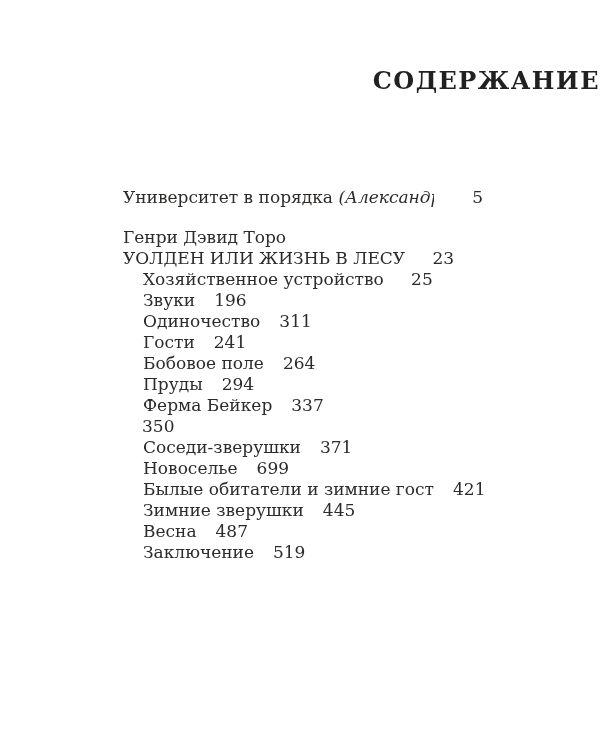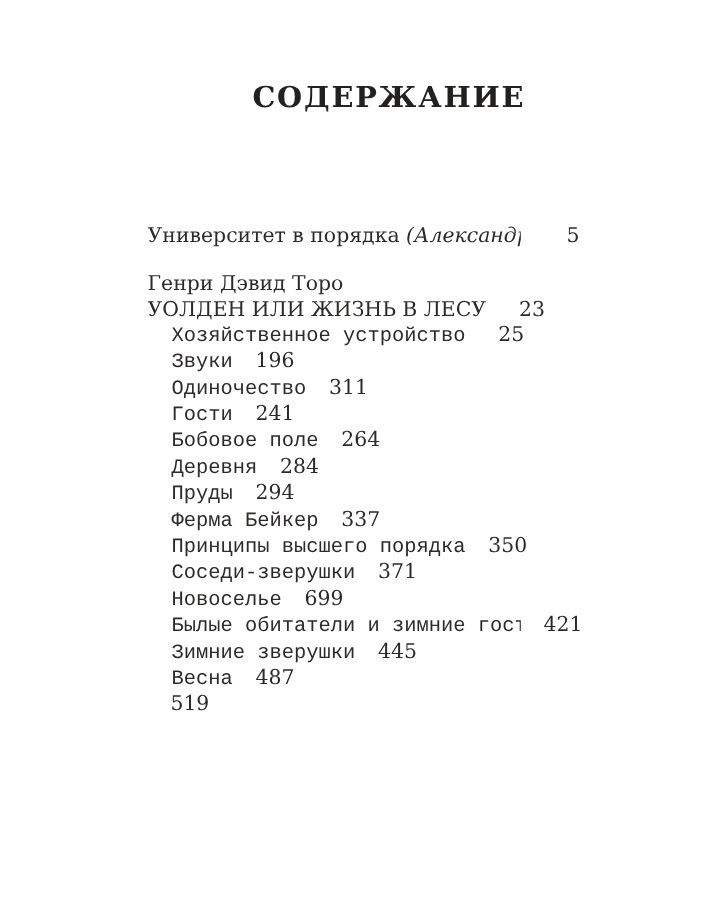--- a/index.html
+++ b/index.html
@@ -10,21 +10,21 @@
     background: #ffffff;
     font-family: "DejaVu Serif", "Liberation Serif", serif;
     color: #2d2b29;
     overflow: hidden;
   }
   .contents-heading {
     position: absolute;
     top: 66px;
     left: 0;
     right: 0;
-    text-align: center;
+    text-align: right;
     font-size: 24px;
     font-weight: bold;
     letter-spacing: 1.5px;
     color: #222120;
     padding-left: 48px;
   }
   .toc {
     position: absolute;
     top: 187px;
     left: 123px;
@@ -48,21 +48,21 @@
     background-size: 9.5px 3px;
     background-repeat: repeat-x;
     background-position: left bottom;
   }
   .page-num {
     flex: 0 0 auto;
     width: 30px;
     text-align: right;
   }
   .gap-after { margin-bottom: 19px; }
-  .chapter-row .entry-title { padding-left: 20px; font-family: Liberation Mono, monospace; }
+  .chapter-row .entry-title { padding-left: 20px; }
 </style>
 </head>
 <body>
 
 <div class="page">
 
   <div class="contents-heading">СОДЕРЖАНИЕ</div>
 
   <div class="toc">
 
@@ -108,40 +108,34 @@
     <span class="leader"></span>
     <span class="page-num">241</span>
   </div>
 
   <div class="toc-row chapter-row">
     <span class="entry-title">Бобовое поле</span>
     <span class="leader"></span>
     <span class="page-num">264</span>
   </div>
 
-  <div class="toc-row chapter-row">
-    <span class="entry-title">Деревня</span>
-    <span class="leader"></span>
-    <span class="page-num">284</span>
-  </div>
 
   <div class="toc-row chapter-row">
     <span class="entry-title">Пруды</span>
     <span class="leader"></span>
     <span class="page-num">294</span>
   </div>
 
   <div class="toc-row chapter-row">
     <span class="entry-title">Ферма Бейкер</span>
     <span class="leader"></span>
     <span class="page-num">337</span>
   </div>
 
   <div class="toc-row chapter-row">
-    <span class="entry-title">Принципы высшего порядка</span>
     <span class="leader"></span>
     <span class="page-num">350</span>
   </div>
 
   <div class="toc-row chapter-row">
     <span class="entry-title">Соседи-зверушки</span>
     <span class="leader"></span>
     <span class="page-num">371</span>
   </div>
 
@@ -164,19 +158,20 @@
   </div>
 
 
   <div class="toc-row chapter-row">
     <span class="entry-title">Весна</span>
     <span class="leader"></span>
     <span class="page-num">487</span>
   </div>
 
   <div class="toc-row chapter-row">
+    <span class="entry-title">Заключение</span>
     <span class="leader"></span>
     <span class="page-num">519</span>
   </div>
 </div>
 
   </div>
 </div>
 
 </body></html>

